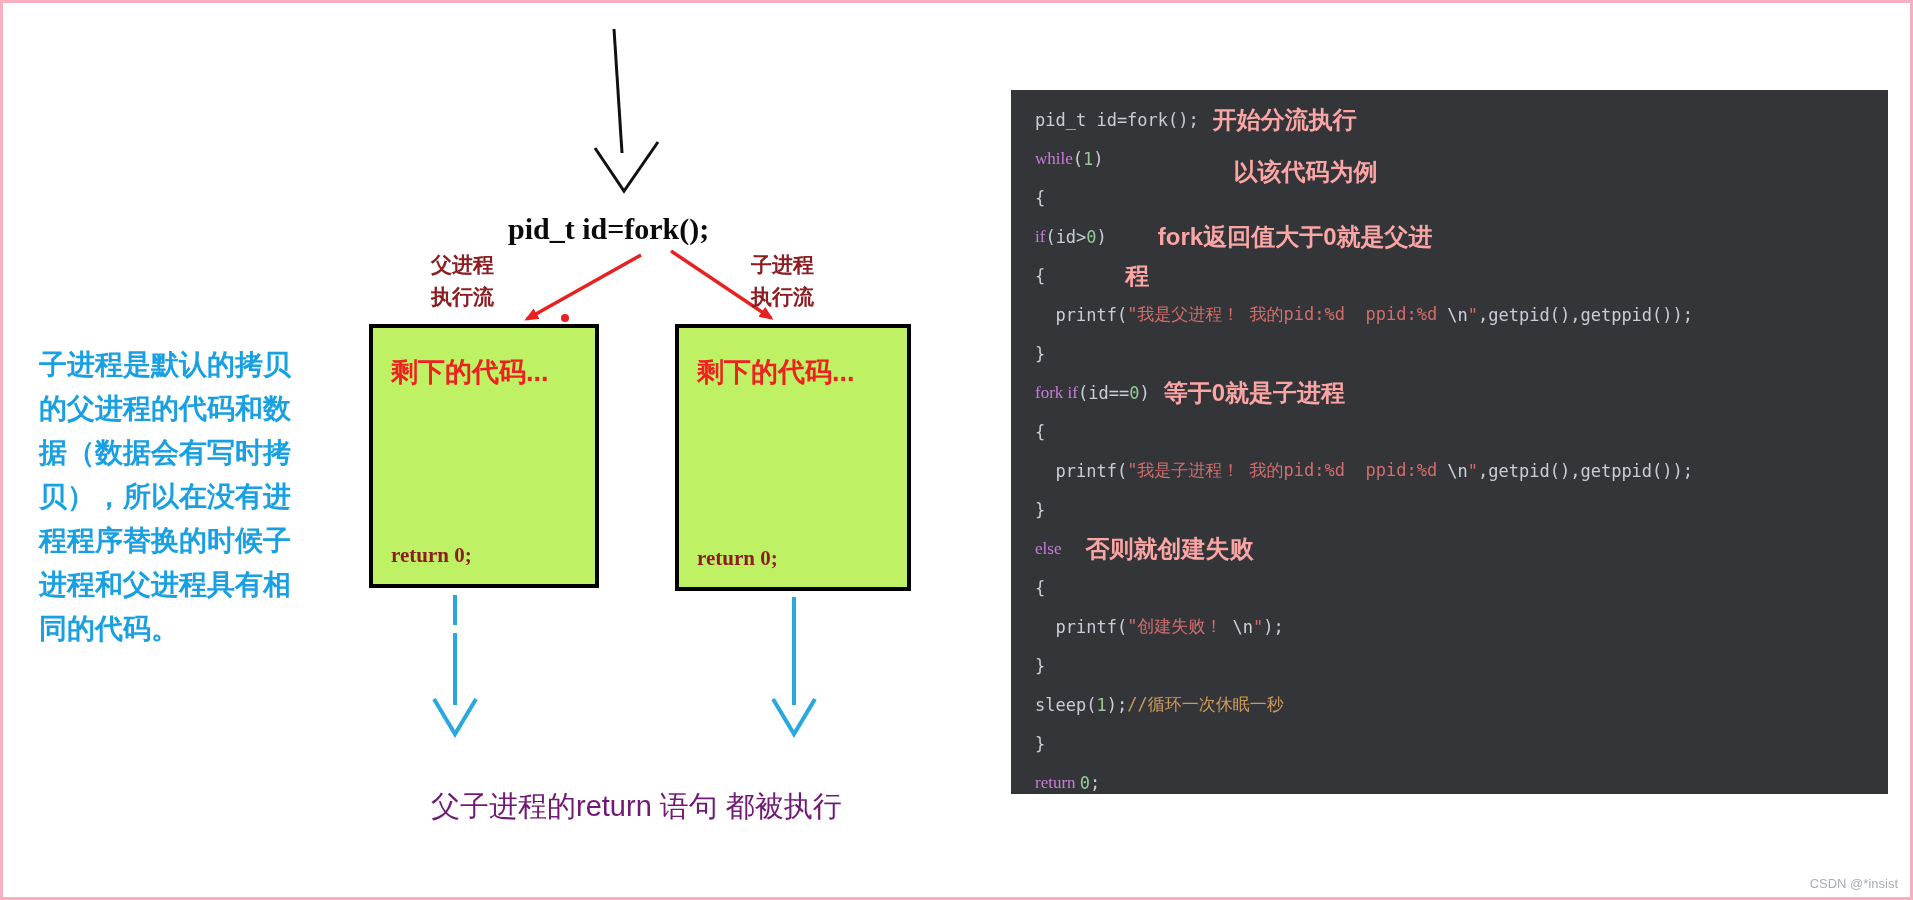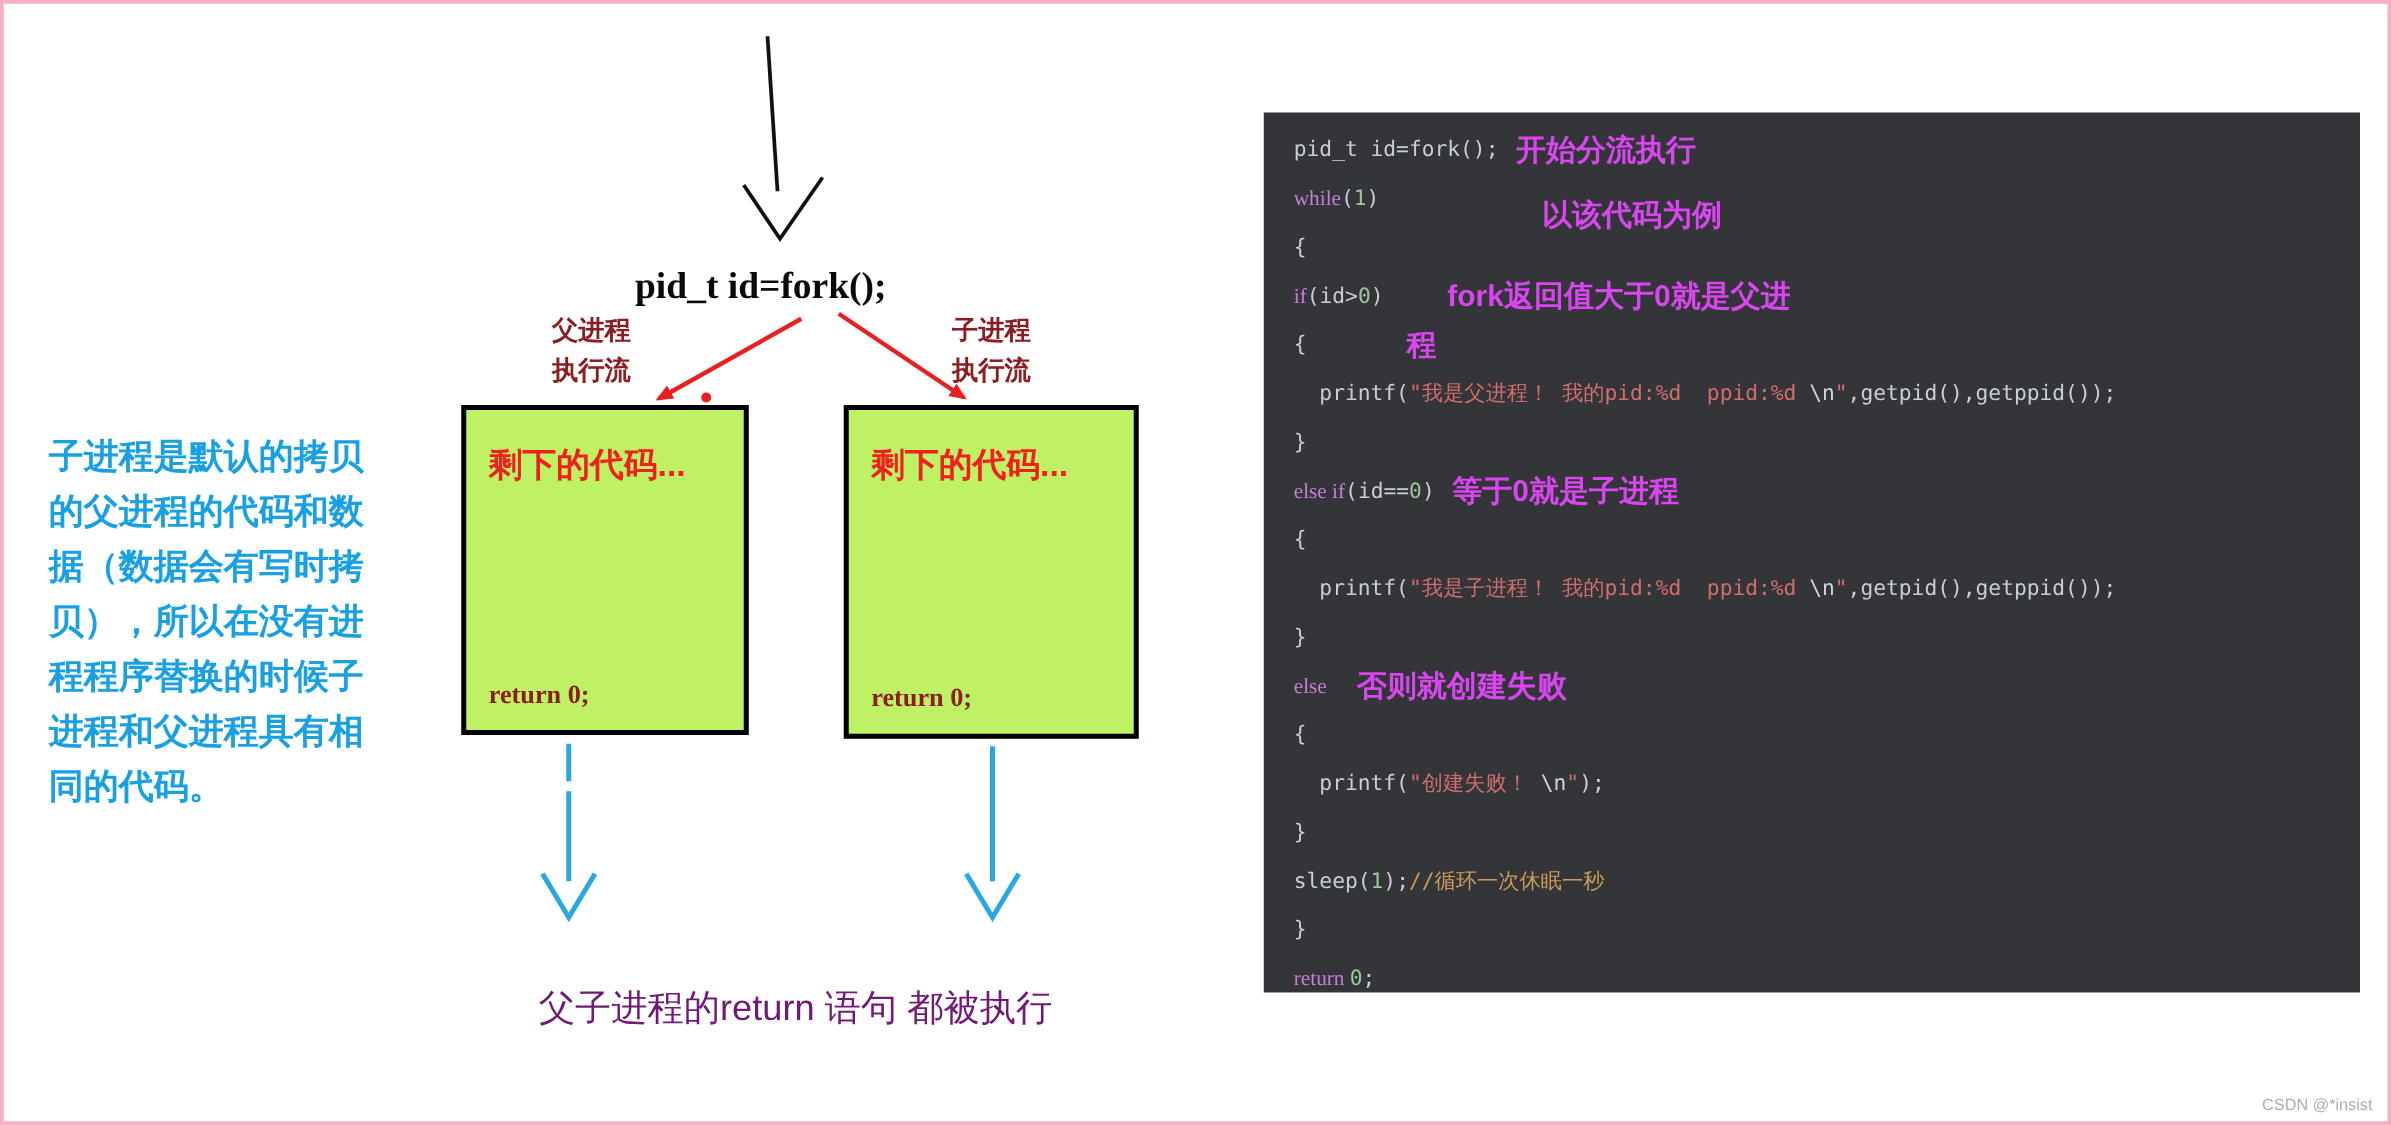--- a/index.html
+++ b/index.html
@@ -12,21 +12,21 @@
     overflow:hidden;
     font-family:"Liberation Sans", sans-serif;
   }
   .arrow-layer{position:absolute;left:0;top:0;width:1913px;height:900px;pointer-events:none;}
   .fork-title{
     position:absolute;left:505px;top:209px;width:240px;
     font-family:"Liberation Serif", serif;
     font-weight:bold;font-size:30px;color:#0a0a0a;white-space:nowrap;
   }
   .flow-label{
-    position:absolute;width:84px;text-align:center;
+    position:absolute;width:84px;
     color:#8c1d20;font-weight:bold;font-size:21px;line-height:32px;
   }
   .flow-label.parent{left:428px;top:246px;}
   .flow-label.child{left:748px;top:246px;}
   .note-left{
     position:absolute;left:36px;top:340px;width:300px;
     color:#18a0e2;font-weight:bold;font-size:28px;line-height:44px;
     white-space:nowrap;
   }
   .process-box{
@@ -56,21 +56,21 @@
     height:39px;display:flex;align-items:center;white-space:pre;
     font-family:"DejaVu Sans Mono", monospace;font-size:17px;
   }
   .seg-plain{color:#c9ced6;}
   .seg-kw{color:#c77dd6;font-family:Liberation Serif, serif;}
   .seg-num{color:#98c897;}
   .seg-str{color:#d16d6b;}
   .seg-esc{color:#cfd5dc;}
   .seg-cmt{color:#cd9a5c;}
   .code-ann{
-    color:#d946ef;font-weight:bold;font-size:24px;
+    color:#fca5a5;font-weight:bold;font-size:24px;
     font-family:"Liberation Sans", sans-serif;
     position:relative;white-space:nowrap;
   }
   .watermark{
     position:absolute;right:12px;bottom:6px;
     color:#a8aeb4;font-size:13px;font-family:"Liberation Sans", sans-serif;
   }
 </style>
 </head>
 <body>
@@ -132,21 +132,21 @@
   <div class="bottom-note">父子进程的return 语句 都被执行</div>
 
   <div class="code-panel" id="code-panel">
       <div class="code-line"><span class="seg-plain">pid_t id=fork();</span><span class="code-ann" style="margin-left: 14px; top: 0px;">开始分流执行</span></div>
       <div class="code-line"><span class="seg-kw">while</span><span class="seg-plain">(</span><span class="seg-num">1</span><span class="seg-plain">)</span><span class="code-ann" style="margin-left: 130px; top: 13px;">以该代码为例</span></div>
       <div class="code-line"><span class="seg-plain">{</span></div>
       <div class="code-line"><span class="seg-kw">if</span><span class="seg-plain">(id&gt;</span><span class="seg-num">0</span><span class="seg-plain">)</span><span class="code-ann" style="margin-left: 51px; top: 0px;">fork返回值大于0就是父进</span></div>
       <div class="code-line"><span class="seg-plain">{</span><span class="code-ann" style="margin-left: 80px; top: 0px;">程</span></div>
       <div class="code-line"><span class="seg-plain">  printf(</span><span class="seg-str">"我是父进程！ 我的pid:%d  ppid:%d </span><span class="seg-esc">\n</span><span class="seg-str">"</span><span class="seg-plain">,getpid(),getppid());</span></div>
       <div class="code-line"><span class="seg-plain">}</span></div>
-      <div class="code-line"><span class="seg-kw">else if</span><span class="seg-plain">(id==</span><span class="seg-num">0</span><span class="seg-plain">)</span><span class="code-ann" style="margin-left: 14px; top: 0px;">等于0就是子进程</span></div>
+      <div class="code-line"><span class="seg-kw">fork if</span><span class="seg-plain">(id==</span><span class="seg-num">0</span><span class="seg-plain">)</span><span class="code-ann" style="margin-left: 14px; top: 0px;">等于0就是子进程</span></div>
       <div class="code-line"><span class="seg-plain">{</span></div>
       <div class="code-line"><span class="seg-plain">  printf(</span><span class="seg-str">"我是子进程！ 我的pid:%d  ppid:%d </span><span class="seg-esc">\n</span><span class="seg-str">"</span><span class="seg-plain">,getpid(),getppid());</span></div>
       <div class="code-line"><span class="seg-plain">}</span></div>
       <div class="code-line"><span class="seg-kw">else</span><span class="code-ann" style="margin-left: 24px; top: 0px;">否则就创建失败</span></div>
       <div class="code-line"><span class="seg-plain">{</span></div>
       <div class="code-line"><span class="seg-plain">  printf(</span><span class="seg-str">"创建失败！ </span><span class="seg-esc">\n</span><span class="seg-str">"</span><span class="seg-plain">);</span></div>
       <div class="code-line"><span class="seg-plain">}</span></div>
       <div class="code-line"><span class="seg-plain">sleep(</span><span class="seg-num">1</span><span class="seg-plain">);</span><span class="seg-cmt">//循环一次休眠一秒</span></div>
       <div class="code-line"><span class="seg-plain">}</span></div>
       <div class="code-line"><span class="seg-kw">return </span><span class="seg-num">0</span><span class="seg-plain">;</span></div>

